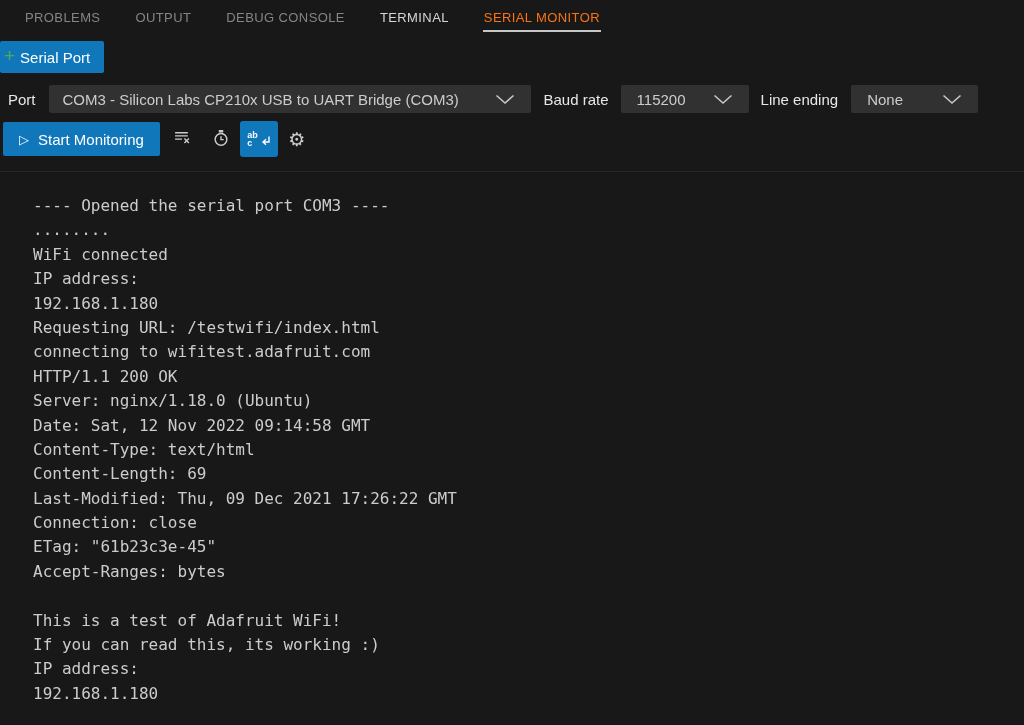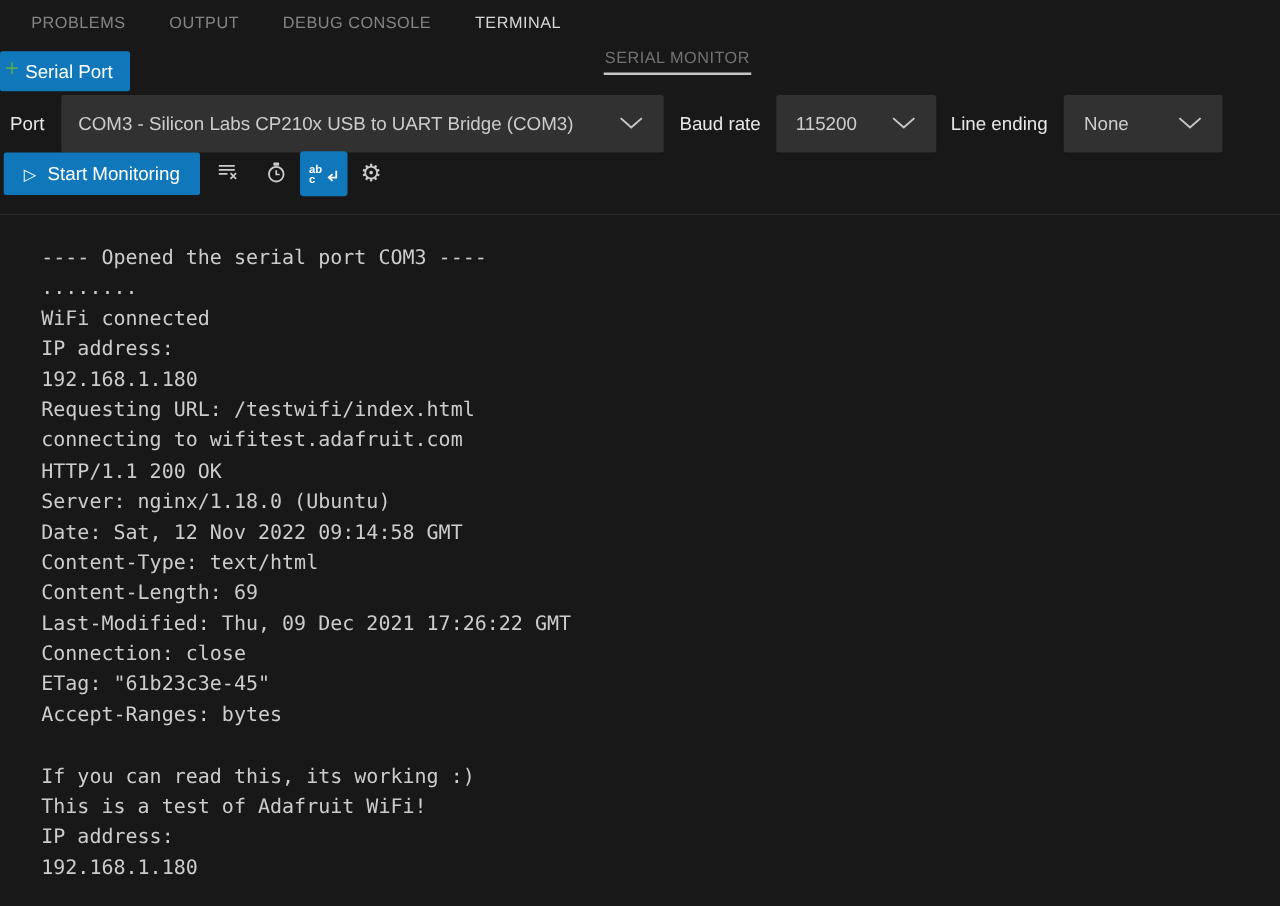--- a/index.html
+++ b/index.html
@@ -13,39 +13,39 @@
 
   
   .tabbar { display:flex; align-items:flex-start; gap:33px; padding-left:24px; height:38px; }
   .tab {
     background:none; border:none; cursor:pointer;
     font-family:inherit; font-size:13px; letter-spacing:.4px;
     color:#858585; padding:11px 1px 6px; line-height:13px;
     border-bottom:2px solid transparent;
   }
   .tab.bright { color:#d6d6d6; }
-  .tab.active { color:#737373; border-bottom-color:#c6c6c6;margin-top:28px; }
+  .tab.active { color:#f97316; border-bottom-color:#c6c6c6; }
 
   
   .row-port-btn { margin-top:3px; height:32px; }
   .btn {
     display:inline-flex; align-items:center; border:none; cursor:pointer;
     background:#1177bb; color:#ffffff; font-family:inherit; font-size:15px;
     border-radius:2px;
   }
   .serial-port-btn { height:32px; padding:0 14px 0 4px; gap:5px; }
   .plus-glyph { color:#55a855; font-size:19px; font-weight:400; line-height:18px; margin-top:-2px; }
 
   .controls-row { display:flex; align-items:center; margin-top:9px; height:34px;text-align:center; }
   .ctl-label { color:#e7e7e7; font-size:15px; white-space:nowrap; }
   .lbl-port { margin-left:8px; margin-right:13px; }
   .lbl-baud { margin-left:13px; margin-right:12px; }
   .lbl-le   { margin-left:12px; margin-right:13px; }
   .dropdown {
-    height:46px; background:#313131; border-radius:2px; cursor:pointer;
+    height:28px; background:#313131; border-radius:2px; cursor:pointer;
     display:flex; align-items:center; justify-content:space-between;
     color:#cccccc; font-size:15px; padding:0 16px;
   }
   .dd-port { width:482px; padding-left:14px; }
   .dd-baud { width:128px; }
   .dd-le   { width:127px; }
   .dd-value { white-space:nowrap; overflow:hidden; }
 
   .toolbar-row { display:flex; align-items:center; margin-top:5px; height:36px; }
   .start-btn { height:34px; margin-left:3px; padding:0 16px; gap:9px; }
@@ -180,21 +180,21 @@
     <div class="term-line">HTTP/1.1 200 OK</div>
     <div class="term-line">Server: nginx/1.18.0 (Ubuntu)</div>
     <div class="term-line">Date: Sat, 12 Nov 2022 09:14:58 GMT</div>
     <div class="term-line">Content-Type: text/html</div>
     <div class="term-line">Content-Length: 69</div>
     <div class="term-line">Last-Modified: Thu, 09 Dec 2021 17:26:22 GMT</div>
     <div class="term-line">Connection: close</div>
     <div class="term-line">ETag: "61b23c3e-45"</div>
     <div class="term-line">Accept-Ranges: bytes</div>
     <div class="term-line"></div>
+    <div class="term-line">This is a test of Adafruit WiFi!</div>
     <div class="term-line">If you can read this, its working :)</div>
-    <div class="term-line">This is a test of Adafruit WiFi!</div>
     <div class="term-line">IP address:</div>
     <div class="term-line">192.168.1.180</div>
     <div class="term-line"></div>
     <div class="term-line">closing connection</div>
   </div>
 
 </div>
 
 </body></html>

